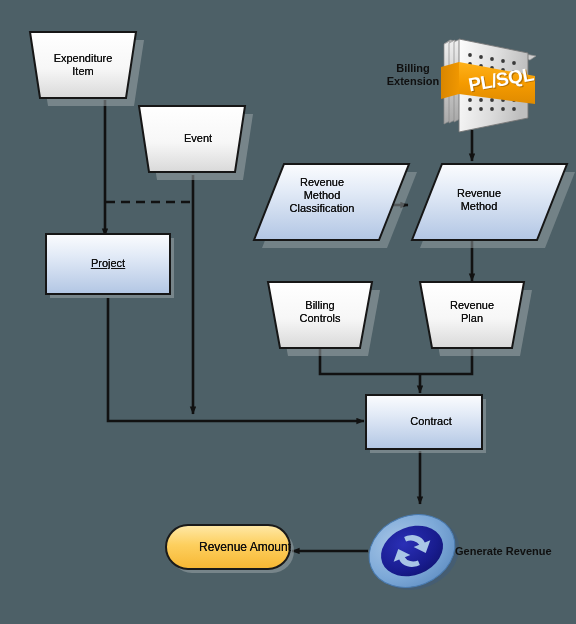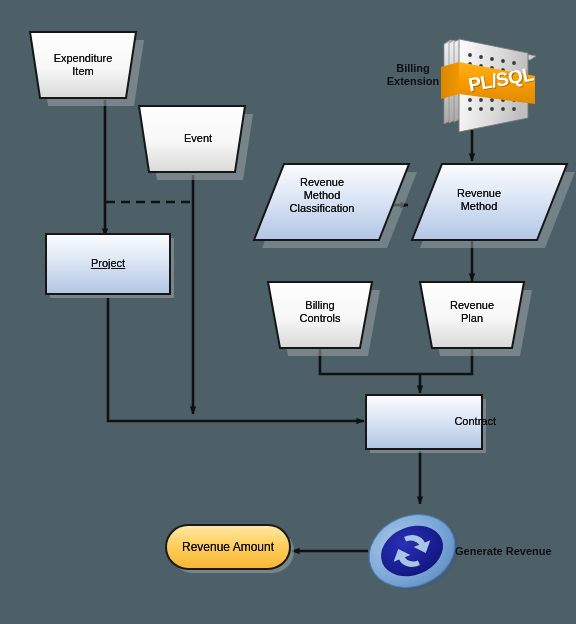--- a/index.html
+++ b/index.html
@@ -245,19 +245,19 @@
 
   <div class="lbl" style="left:429px; top:187px; width:100px;">Revenue
 Method</div>
 
   <div class="lbl" style="left:270px; top:299px; width:100px;">Billing
 Controls</div>
 
   <div class="lbl" style="left:422px; top:299px; width:100px;">Revenue
 Plan</div>
 
-  <div class="lbl" style="left:366px; top:415px; width:130px;text-align:right;">Contract</div>
+  <div class="lbl" style="left:366px; top:415px; width:130px;">Contract</div>
 
   <div class="lbl-side" style="left:455px; top:545px; width:120px; text-align:left;">Generate Revenue</div>
 
-  <div class="lbl" style="left:166px; top:541px; width:124px; font-size:12px;">Revenue Amount</div>
+  <div class="lbl" style="left:166px; top:541px; width:124px; font-size:12px;padding-left:17px;">Revenue Amount</div>
 
 </div>
 
 </body></html>

